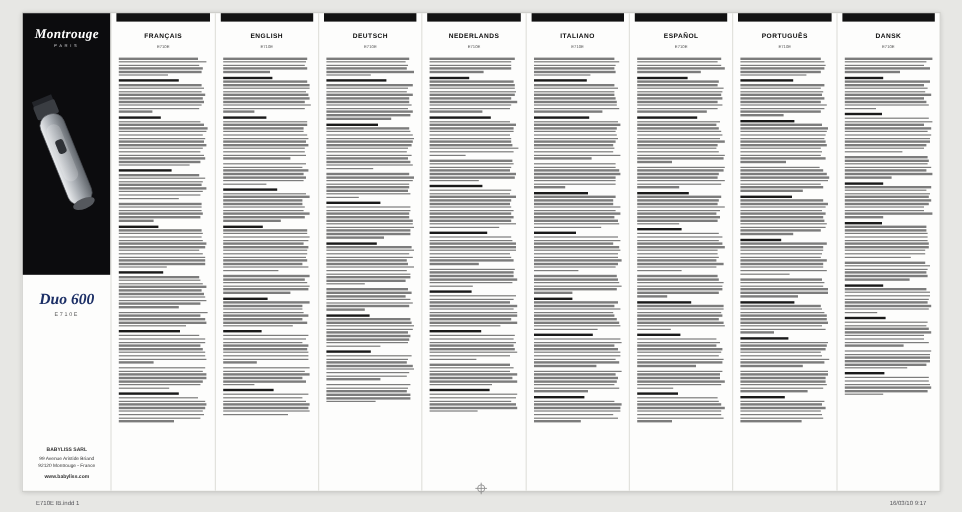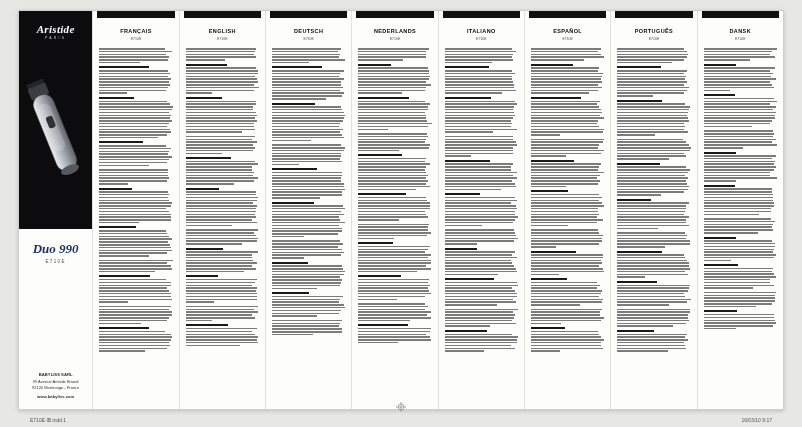--- a/index.html
+++ b/index.html
@@ -48,21 +48,21 @@
   .regmark{position:absolute;left:50%;top:402px;transform:translateX(-50%);}
 </style>
 </head>
 <body>
 
 <div class="scene">
   <div class="sheet" id="sheet">
 
     <div class="panel">
       <div class="cover-black">
-        <div class="brand">Aristide</div>
+        <div class="brand">Montrouge</div>
         <div class="brand-sub">PARIS</div>
         <div class="photo-wrap">
           <svg width="66" height="168" viewBox="0 0 76 150">
             <defs>
               <linearGradient id="g1" x1="0" y1="0" x2="1" y2="0">
                 <stop offset="0" stop-color="#eceef0"></stop>
                 <stop offset="0.5" stop-color="#a6abb1"></stop>
                 <stop offset="1" stop-color="#5f646a"></stop>
               </linearGradient>
             </defs>
@@ -70,21 +70,21 @@
               <rect x="28" y="9" width="20" height="7" fill="#23252a"></rect>
               <rect x="27" y="14" width="22" height="14" rx="2" fill="#3a3d42"></rect>
               <rect x="26" y="26" width="24" height="92" rx="11" fill="url(#g1)" stroke="#4a4d52" stroke-width="0.6"></rect>
               <rect x="30" y="36" width="14" height="58" rx="7" fill="#ffffff" opacity="0.18"></rect>
               <rect x="34" y="52" width="8" height="14" rx="3" fill="#2e3136"></rect>
               <ellipse cx="38" cy="118" rx="11" ry="5" fill="#55585d"></ellipse>
             </g>
           </svg>
         </div>
       </div>
-      <div class="product-name">Duo 990</div>
+      <div class="product-name">Duo 600</div>
       <div class="product-model">E710E</div>
       <div class="cover-footer">
         <div class="company">BABYLISS SARL</div>
         <div>99 Avenue Aristide Briand</div>
         <div>92120 Montrouge - France</div>
         <div class="website">www.babyliss.com</div>
       </div>
     </div>
 
   <div class="panel langcol">

